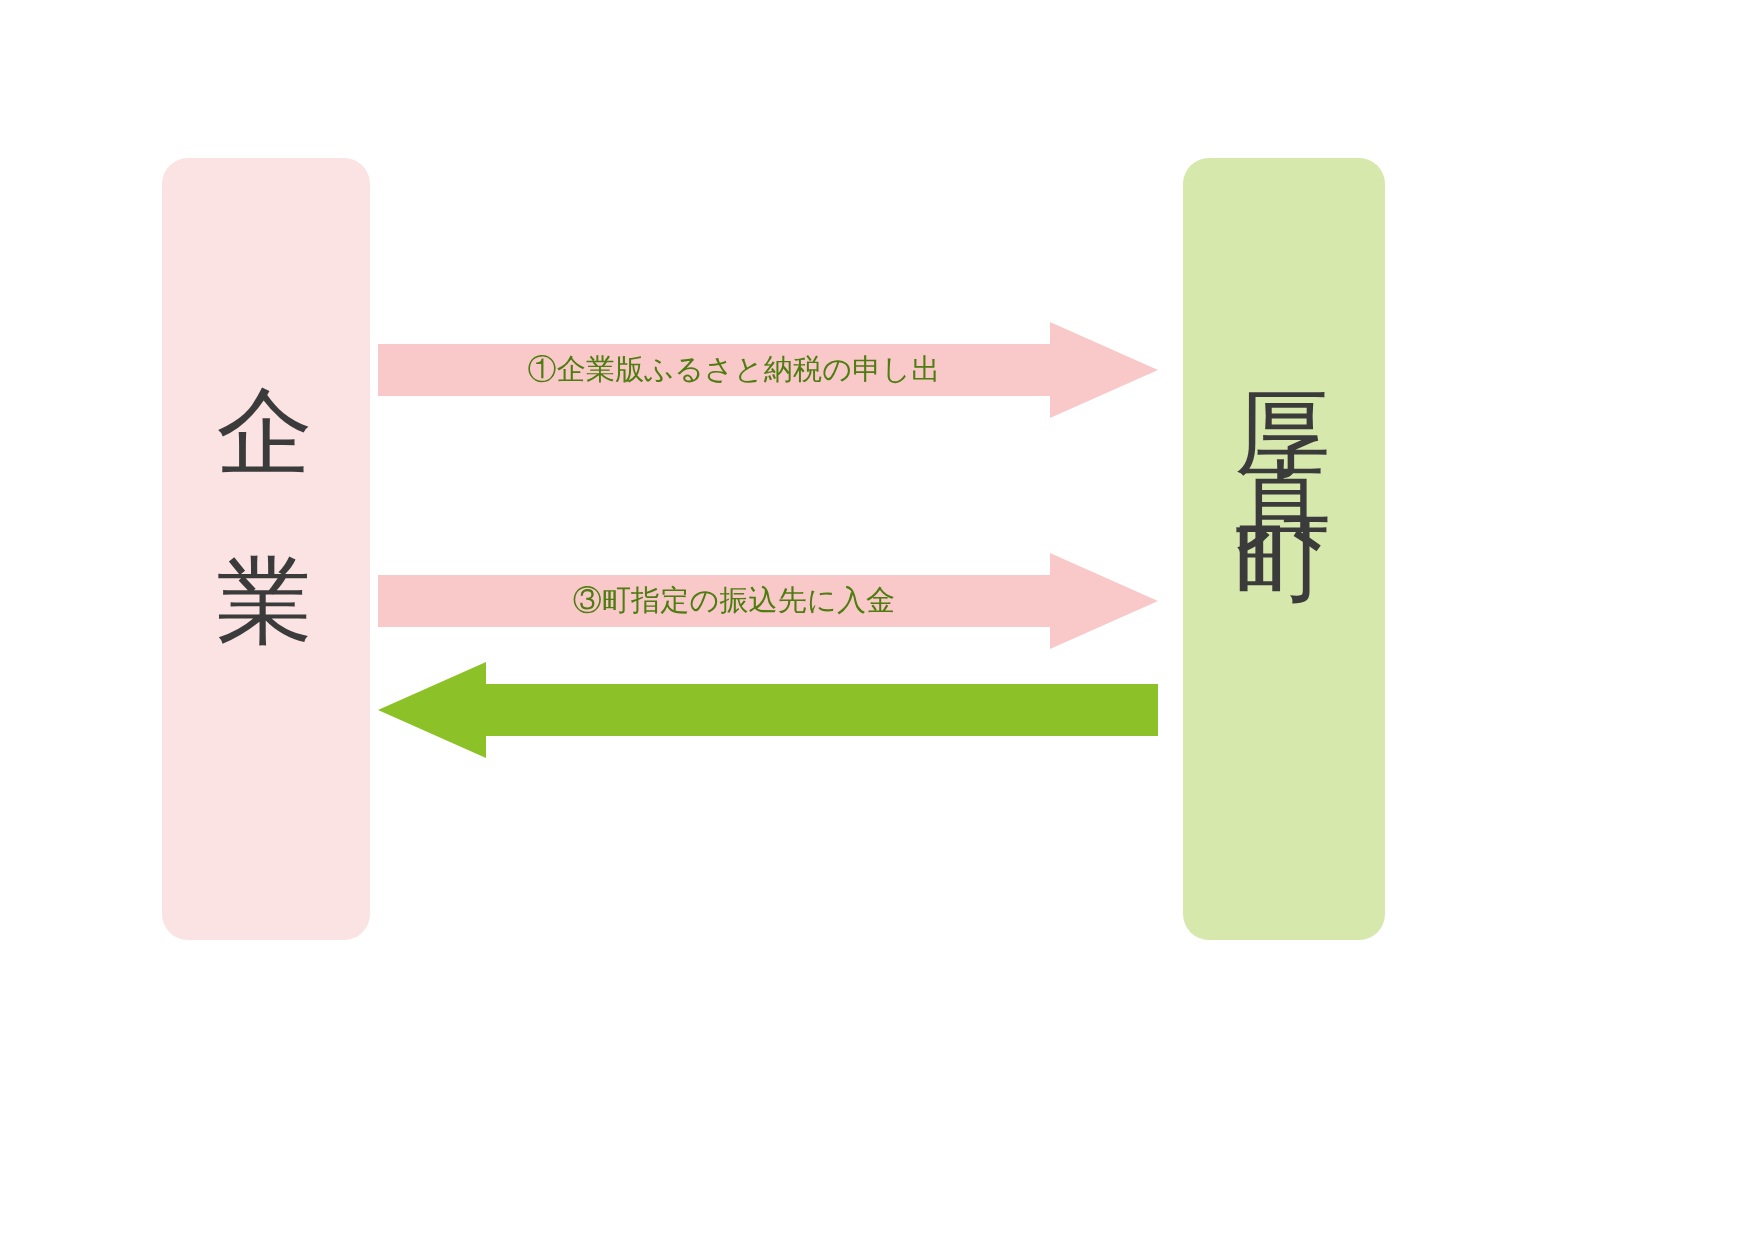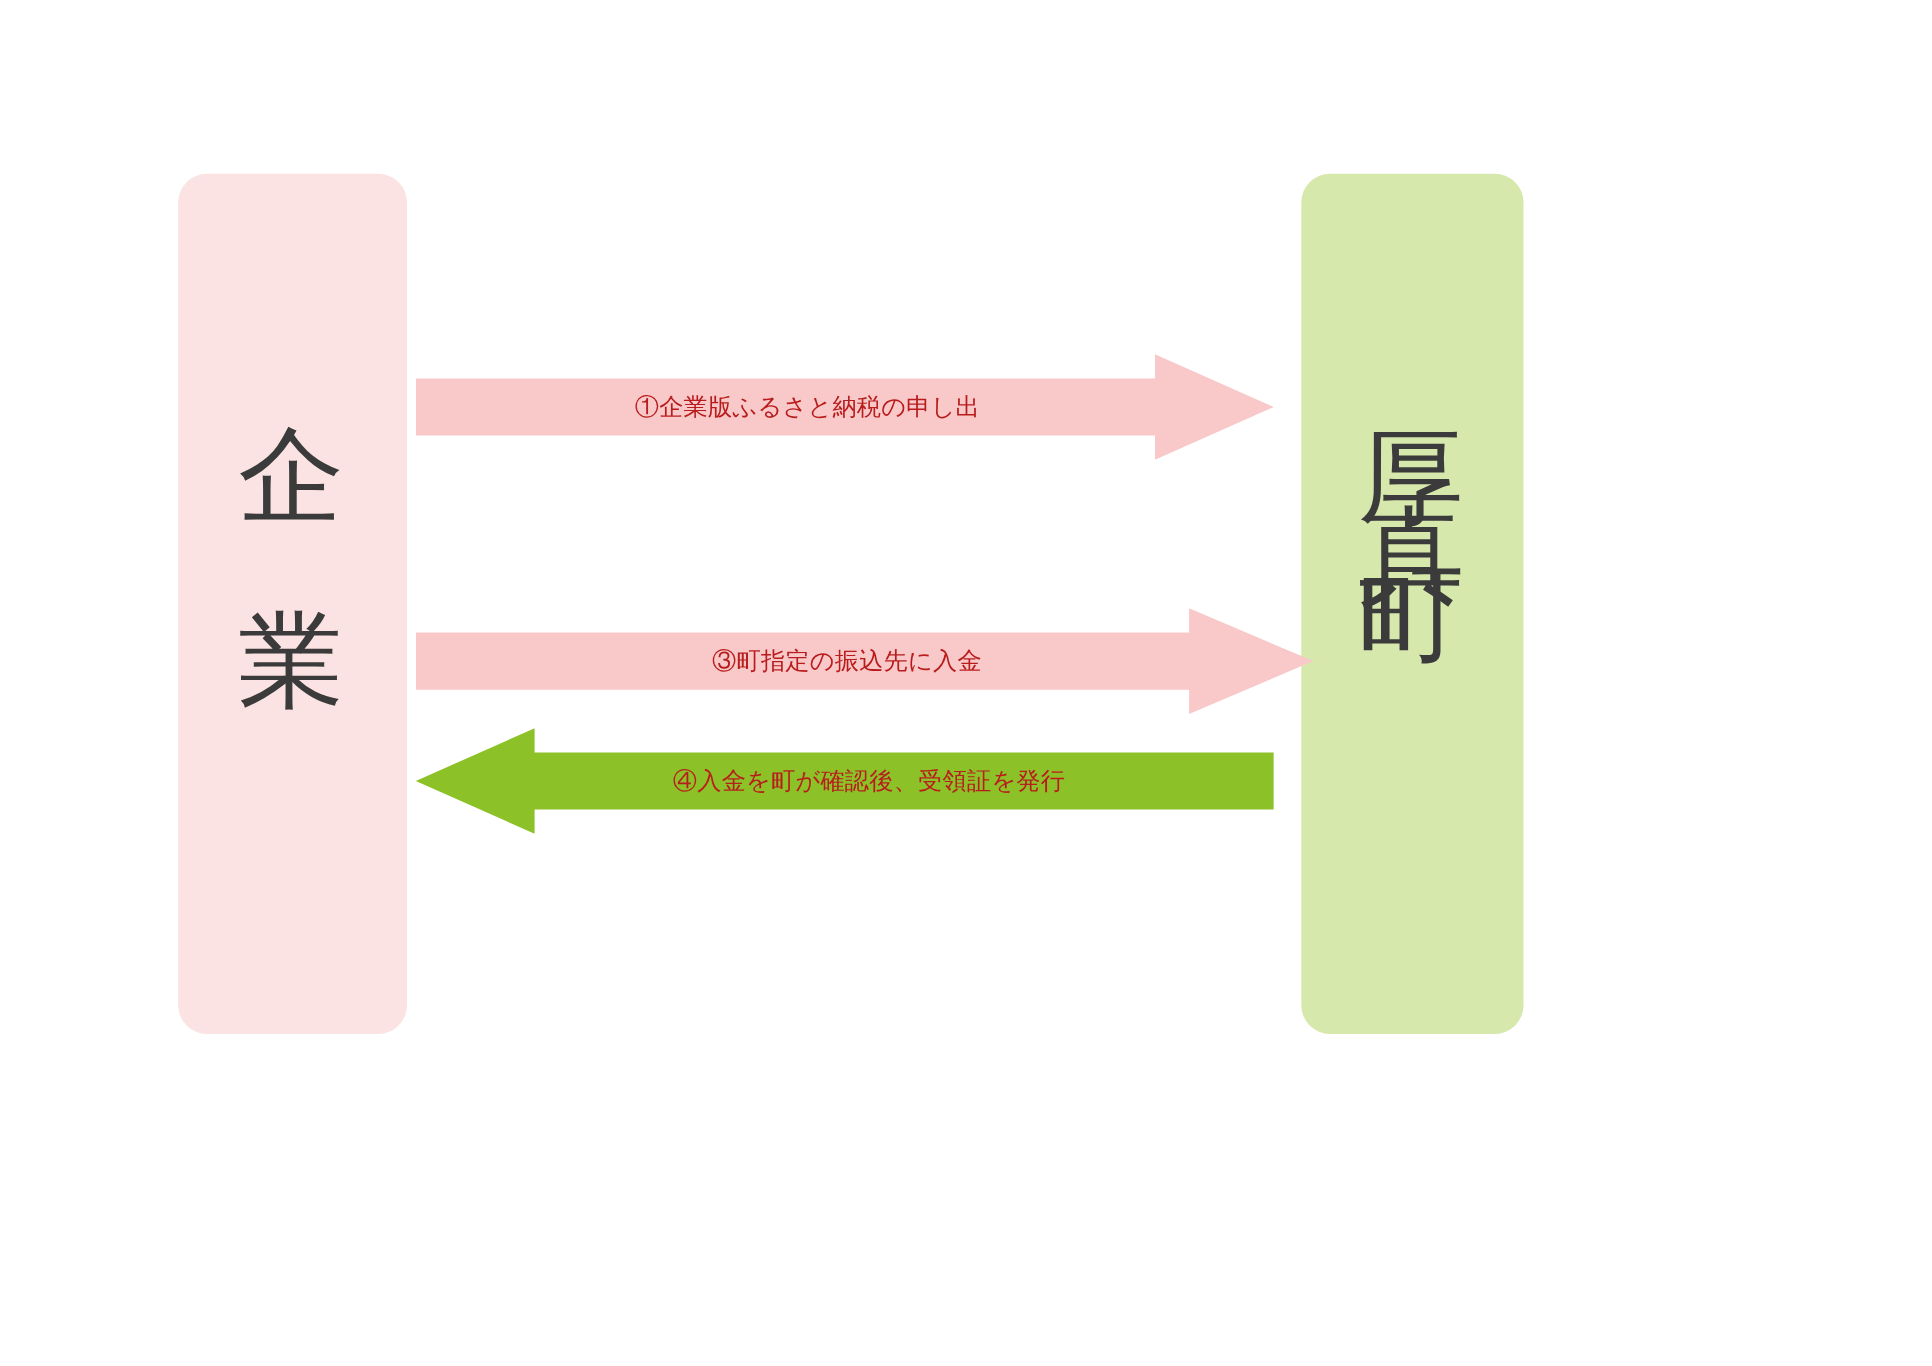--- a/index.html
+++ b/index.html
@@ -72,22 +72,22 @@
   }
   .arrow .arrow-shape {
     position: absolute;
     left: 0; top: 0;
     width: 100%;
     height: 100%;
   }
   .arrow .arrow-label {
     position: relative;
     z-index: 2;
-    font-size: 22px;
-    color: #b91c1c;
+    font-size: 29px;
+    color: #4d7c0f;
     white-space: nowrap;
     font-family: Liberation Sans, sans-serif;
     letter-spacing: 0.2px;
   }
   
   .arrow.dir-right .arrow-label { transform: translateX(-34px); }
   .arrow.dir-left  .arrow-label { transform: translateX(22px); }
 </style>
 </head>
 <body>
@@ -103,27 +103,26 @@
   </div>
 
   <div class="arrow dir-right" style="left:378px; top:322px; width:780px; height:96px;">
     <svg class="arrow-shape" viewBox="0 0 780 96" preserveAspectRatio="none">
       <polygon points="0,22 672,22 672,0 780,48 672,96 672,74 0,74" fill="#F9C9C9"></polygon>
     </svg>
     <span class="arrow-label">①企業版ふるさと納税の申し出</span>
   </div>
 
 
-  <div class="arrow dir-right" style="left:378px; top:553px; width:780px; height:96px;padding-left:36px;">
+  <div class="arrow dir-right" style="left:378px; top:553px; width:780px; height:96px;">
     <svg class="arrow-shape" viewBox="0 0 780 96" preserveAspectRatio="none">
       <polygon points="0,22 672,22 672,0 780,48 672,96 672,74 0,74" fill="#F9C9C9"></polygon>
     </svg>
     <span class="arrow-label">③町指定の振込先に入金</span>
   </div>
 
   <div class="arrow dir-left" style="left:378px; top:662px; width:780px; height:96px;">
     <svg class="arrow-shape" viewBox="0 0 780 96" preserveAspectRatio="none">
       <polygon points="780,22 108,22 108,0 0,48 108,96 108,74 780,74" fill="#8CC227"></polygon>
     </svg>
-    <span class="arrow-label">④入金を町が確認後、受領証を発行</span>
   </div>
 
 </div>
 
 </body></html>

